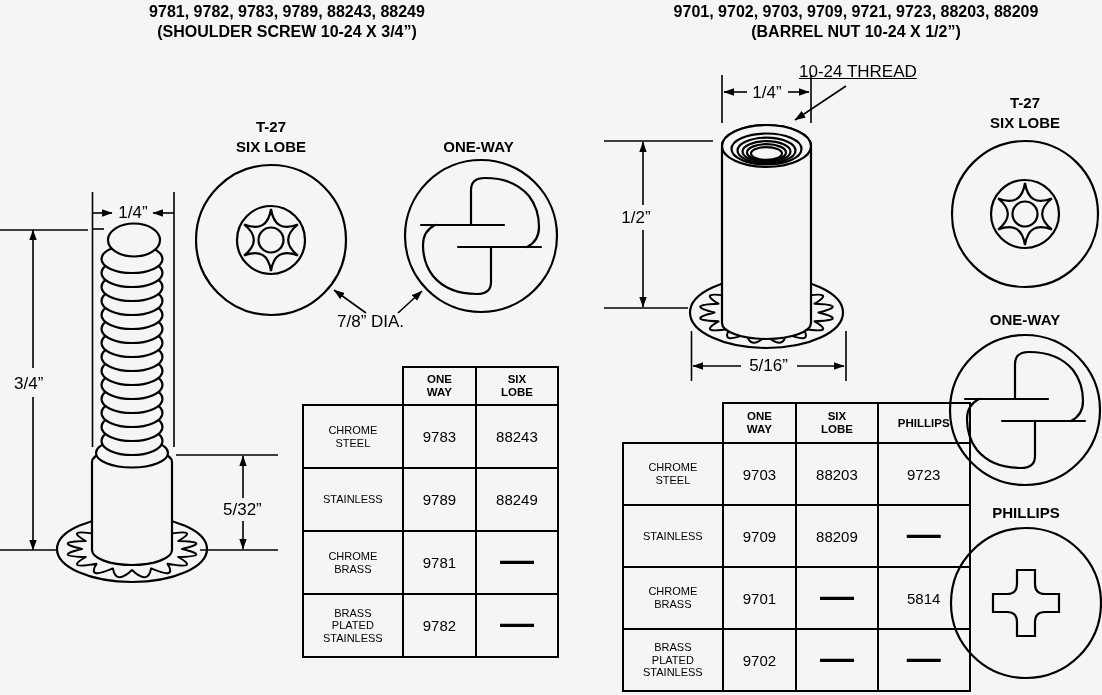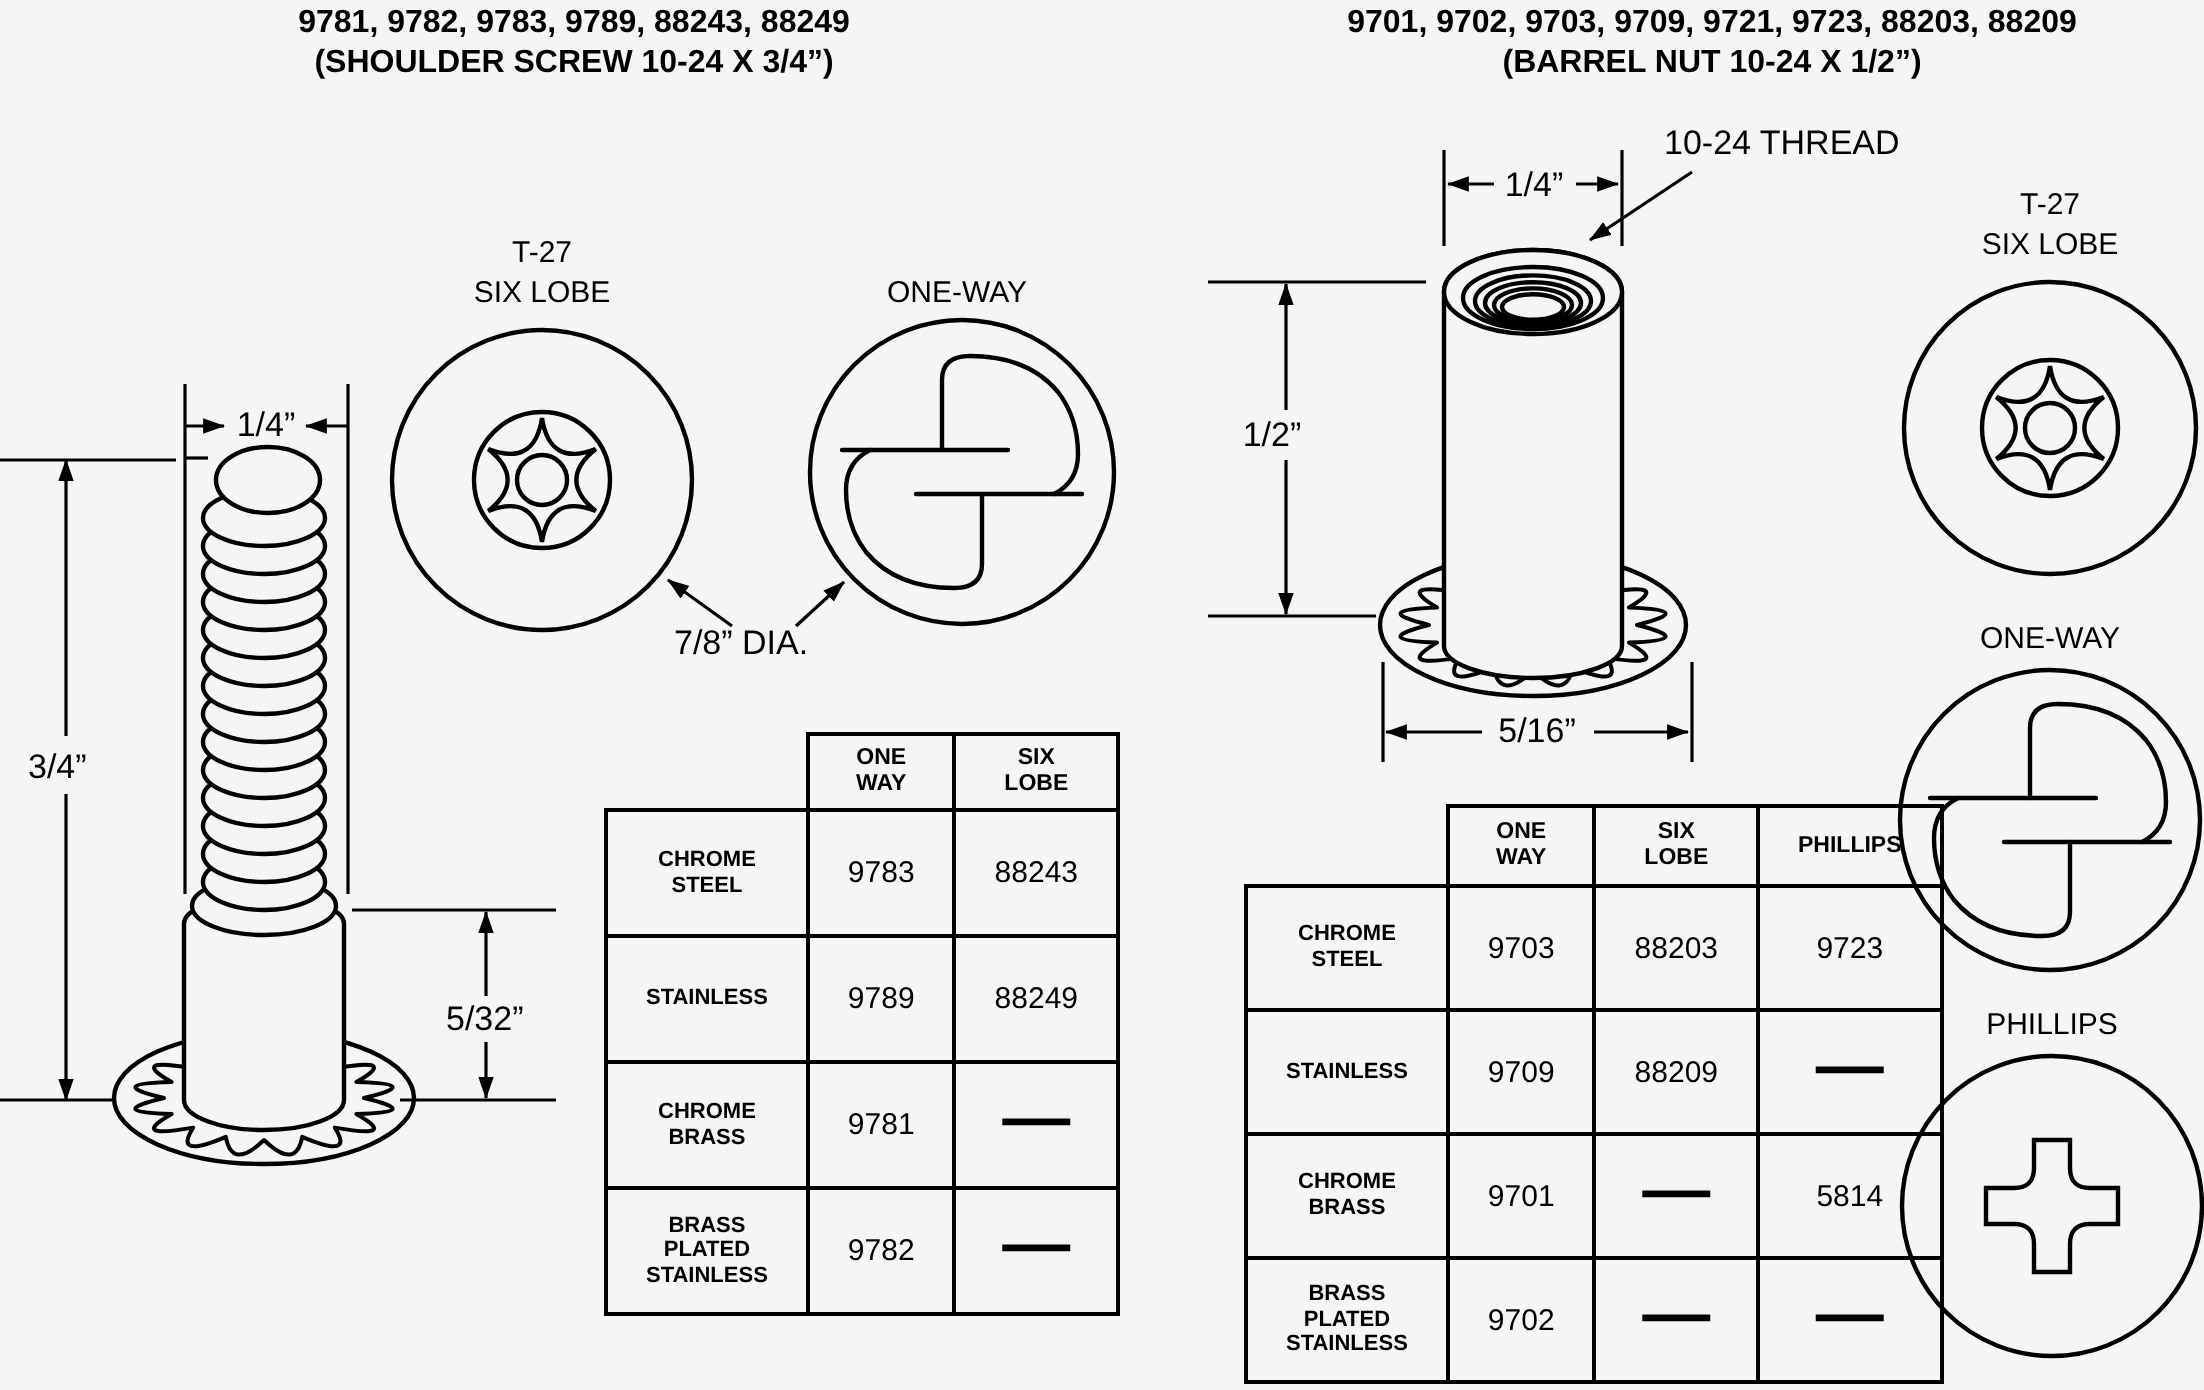--- a/index.html
+++ b/index.html
@@ -6,30 +6,30 @@
   body{
     width:1102px;height:695px;position:relative;overflow:hidden;
     background:#f5f5f5;color:#000;
     font-family:"Liberation Sans", sans-serif;
     -webkit-font-smoothing:antialiased;
   }
   #art{position:absolute;left:0;top:0;z-index:1;}
   .txt{position:absolute;z-index:2;color:#000;}
   .ctr{text-align:center;}
   .title{font-size:16px;font-weight:bold;line-height:20px;}
-  .headlbl{font-size:15px;font-weight:normal;line-height:19px;text-align:center;}
+  .headlbl{font-size:15px;font-weight:bold;line-height:19px;text-align:center;}
   .dim{font-size:17px;}
   
   .ptable{position:absolute;z-index:2;border-collapse:collapse;table-layout:fixed;}
   .ptable th,.ptable td{
     border:2.5px solid #000;text-align:center;vertical-align:middle;padding:1px 19px;
   }
   .ptable th.corner{border:none;background:none;}
   .ptable thead th{font-size:11.5px;font-weight:bold;line-height:1.12;white-space:pre-line;}
-  .ptable tbody th{font-size:11px;font-weight:bold;line-height:1.15;}
+  .ptable tbody th{font-size:11px;font-weight:normal;line-height:1.15;}
   .ptable tbody td{font-size:15px;font-weight:normal;}
   .ptable tbody td.dash{font-size:34px;font-weight:bold;line-height:0;padding-bottom:8px;}
   #table-left thead tr{height:38px;}
   #table-left tbody tr{height:63px;}
   #table-right thead tr{height:40px;}
   #table-right tbody tr{height:62px;}
 </style>
 </head>
 <body style="background: rgb(245, 245, 245);">
 
@@ -163,21 +163,21 @@
 <div class="txt headlbl ctr" style="left:196px;top:117px;width:150px;">T-27</div>
 <div class="txt headlbl ctr" style="left:196px;top:137px;width:150px;">SIX LOBE</div>
 <div class="txt headlbl ctr" style="left:406px;top:137px;width:145px;">ONE-WAY</div>
 <div class="txt dim" style="left:337px;top:312px;">7/8” DIA.</div>
 
 <div class="txt dim ctr" style="left:98px;top:203px;width:70px;">1/4”</div>
 <div class="txt dim" style="left:14px;top:374px;">3/4”</div>
 <div class="txt dim" style="left:223px;top:500px;">5/32”</div>
 
 <div class="txt dim ctr" style="left:730px;top:83px;width:74px;">1/4”</div>
-<div class="txt dim" style="left:832px;top:62px;">10-24 THREAD</div>
+<div class="txt dim" style="left:799px;top:62px;text-decoration:underline;">10-24 THREAD</div>
 <div class="txt dim ctr" style="left:613px;top:208px;width:46px;">1/2”</div>
 <div class="txt dim ctr" style="left:741px;top:356px;width:55px;">5/16”</div>
 
 <div class="txt headlbl ctr" style="left:950px;top:93px;width:150px;">T-27</div>
 <div class="txt headlbl ctr" style="left:950px;top:113px;width:150px;">SIX LOBE</div>
 <div class="txt headlbl ctr" style="left:952px;top:310px;width:146px;">ONE-WAY</div>
 <div class="txt headlbl ctr" style="left:953px;top:503px;width:146px;">PHILLIPS</div>
 
 <table id="table-left" class="ptable" style="left:302px;top:366px;">
     <colgroup>

